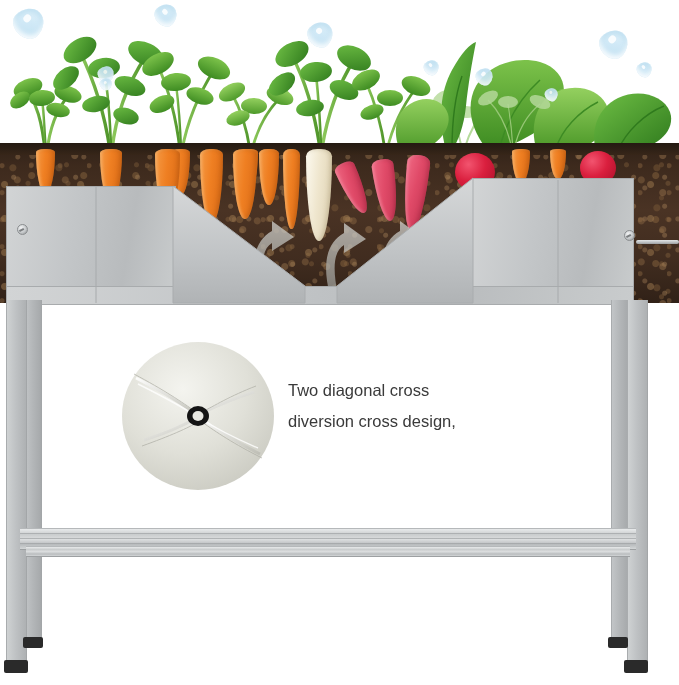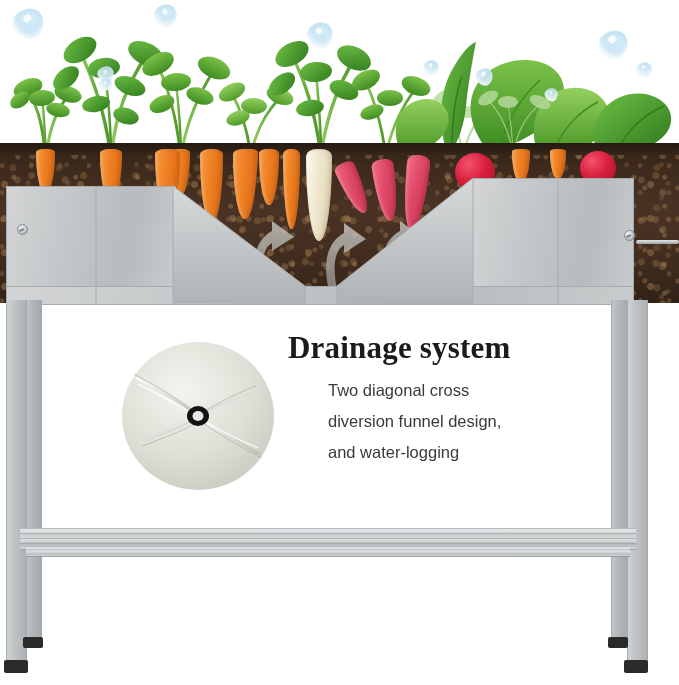--- a/index.html
+++ b/index.html
@@ -82,21 +82,21 @@
   
   .disc-wrap{position:absolute;left:118px;top:336px;width:160px;height:160px;}
 
   
   .heading{position:absolute;left:288px;top:330px;
         font-family:"Liberation Serif",serif;font-weight:bold;
         font-size:31px;color:#1b1b1b;letter-spacing:.2px;white-space:nowrap;}
   .body-text{position:absolute;left:288px;top:375px;width:300px;
         font-family:"Liberation Sans",sans-serif;
         font-size:16.5px;line-height:31px;color:#3a3a3a;}
-  .body-text div{white-space:nowrap;margin-left:40px;}
+  .body-text div{white-space:nowrap;}
 </style>
 </head>
 <body>
 
 <div class="stage">
 
   <svg width="679" height="300" style="position:absolute;left:0;top:0;">
     <defs>
       <linearGradient id="lf1" x1="0" y1="0" x2="0" y2="1">
         <stop offset="0%" stop-color="#7cc24a"></stop>
@@ -368,20 +368,18 @@
         <path d="M144 122 C116 108 98 96 84 86"></path>
         <path d="M24 110 C52 100 70 92 80 86"></path>
         <path d="M138 50 C112 60 96 70 84 76"></path>
       </g>
 
       <ellipse cx="80" cy="80" rx="11" ry="10" fill="#141414"></ellipse>
       <ellipse cx="80" cy="80" rx="5.5" ry="5" fill="#e8e8e2"></ellipse>
     </svg>
   </div>
 
-  <div class="heading">Drainage system</div>
   <div class="body-text">
     <div>Two diagonal cross</div>
-    <div>diversion funnel design,</div>
-    <div>and water-logging</div>
+    <div>diversion cross design,</div>
   </div>
 
 </div>
 
 </body></html>

